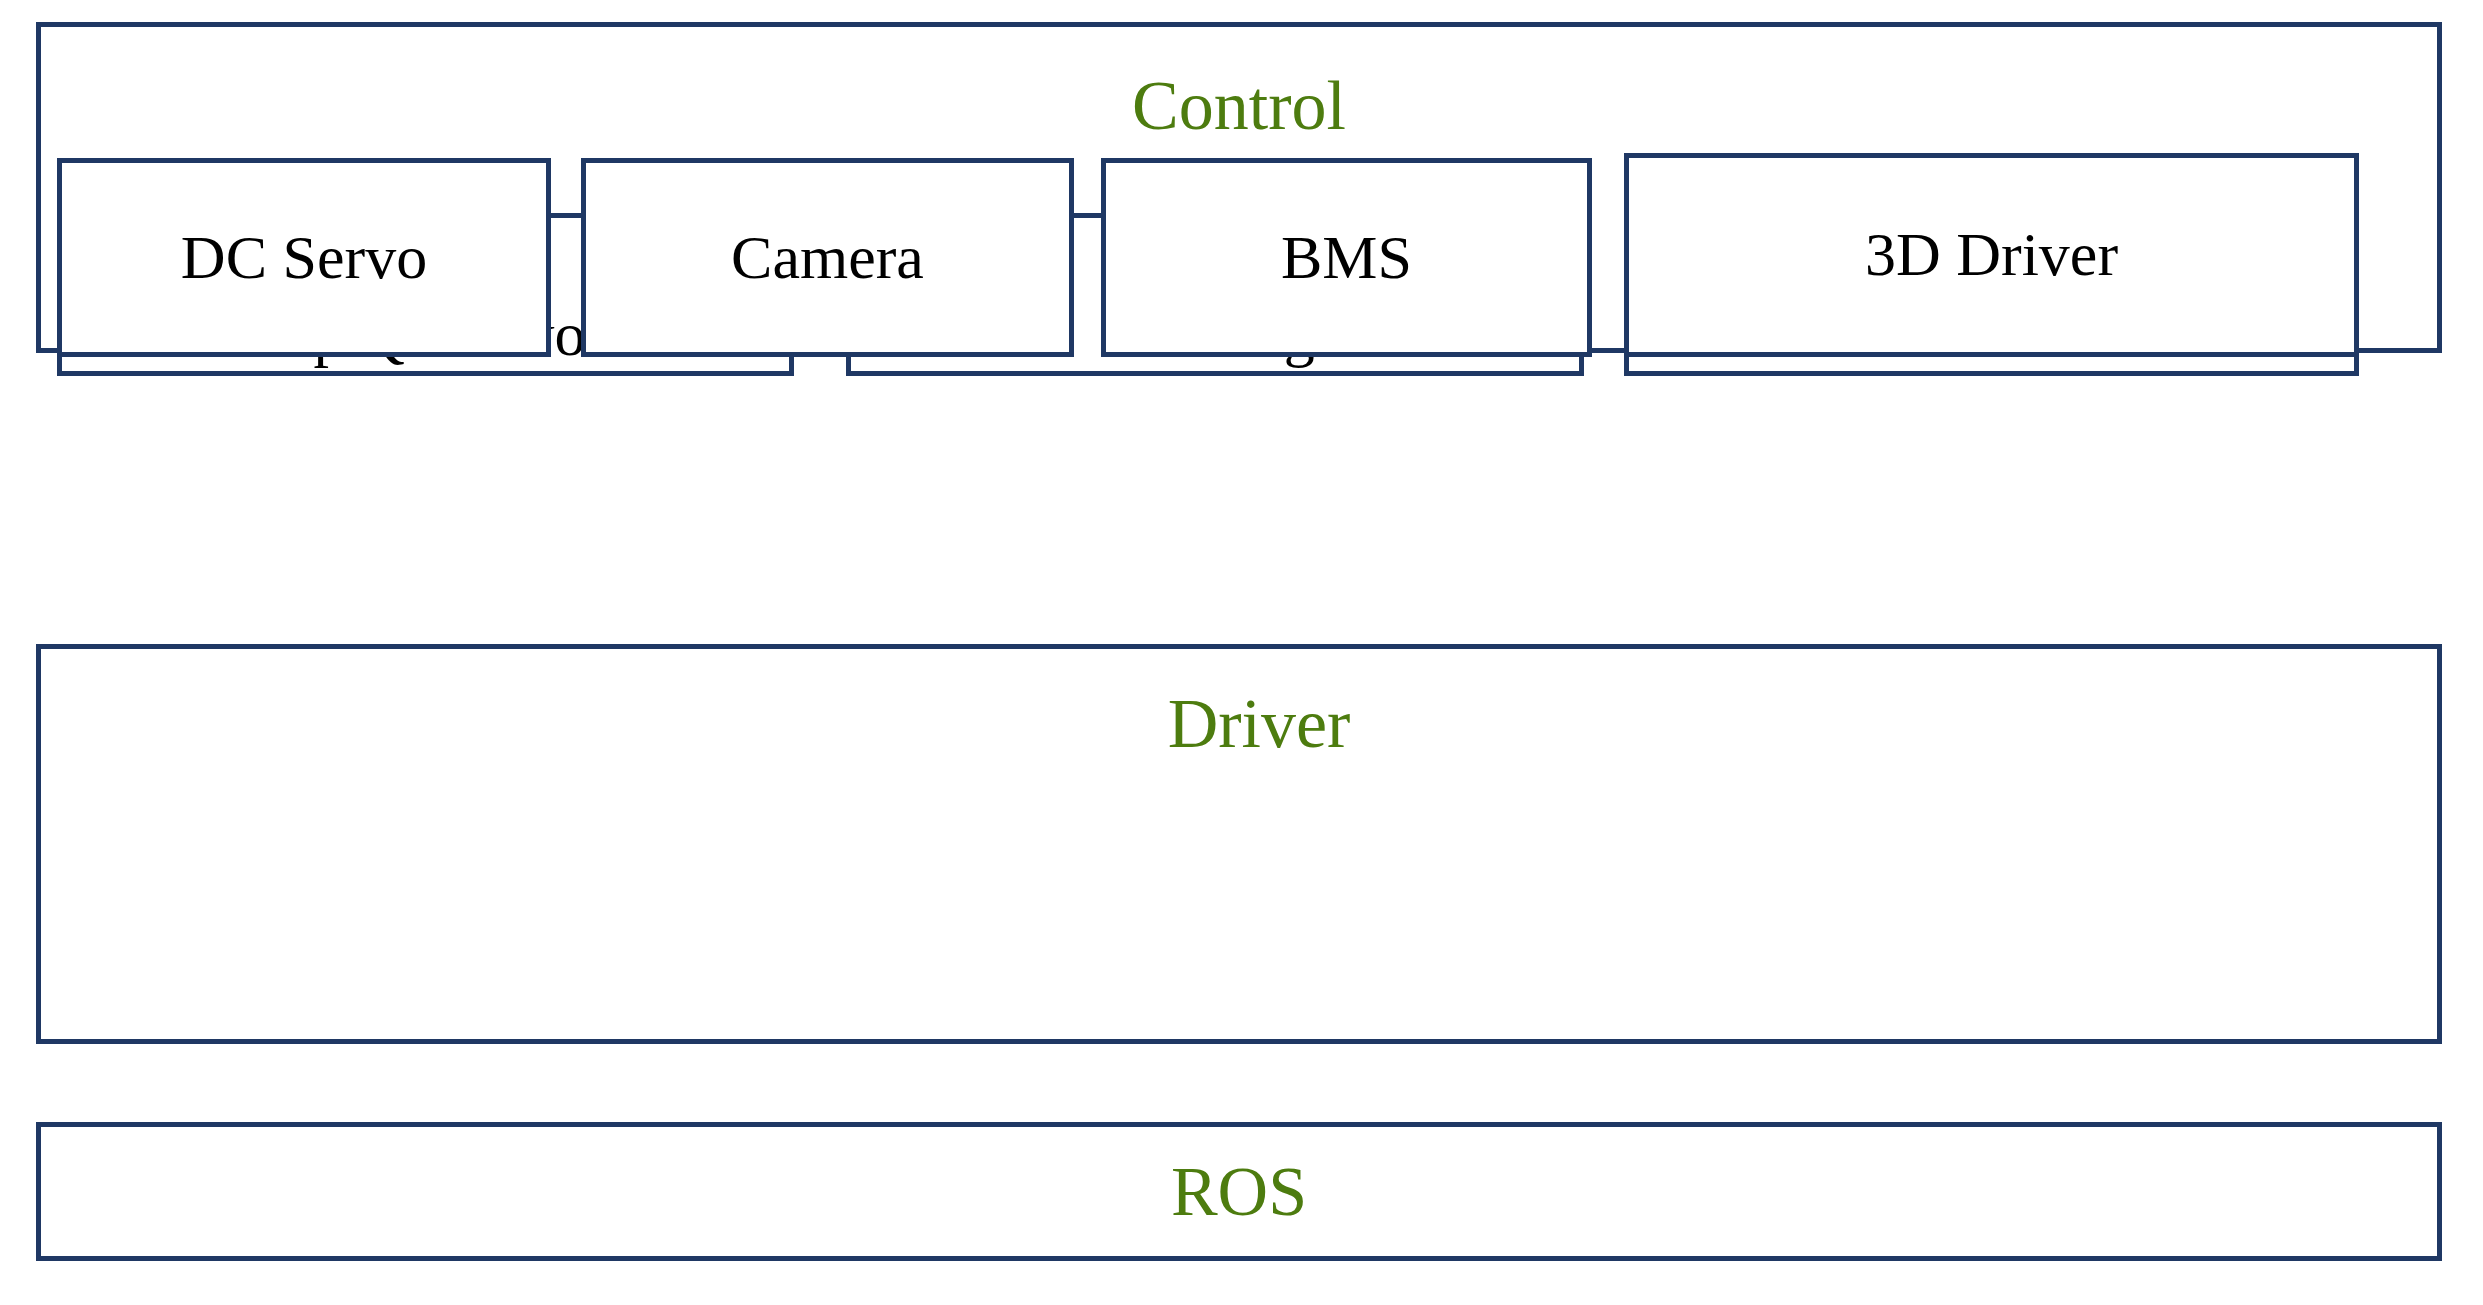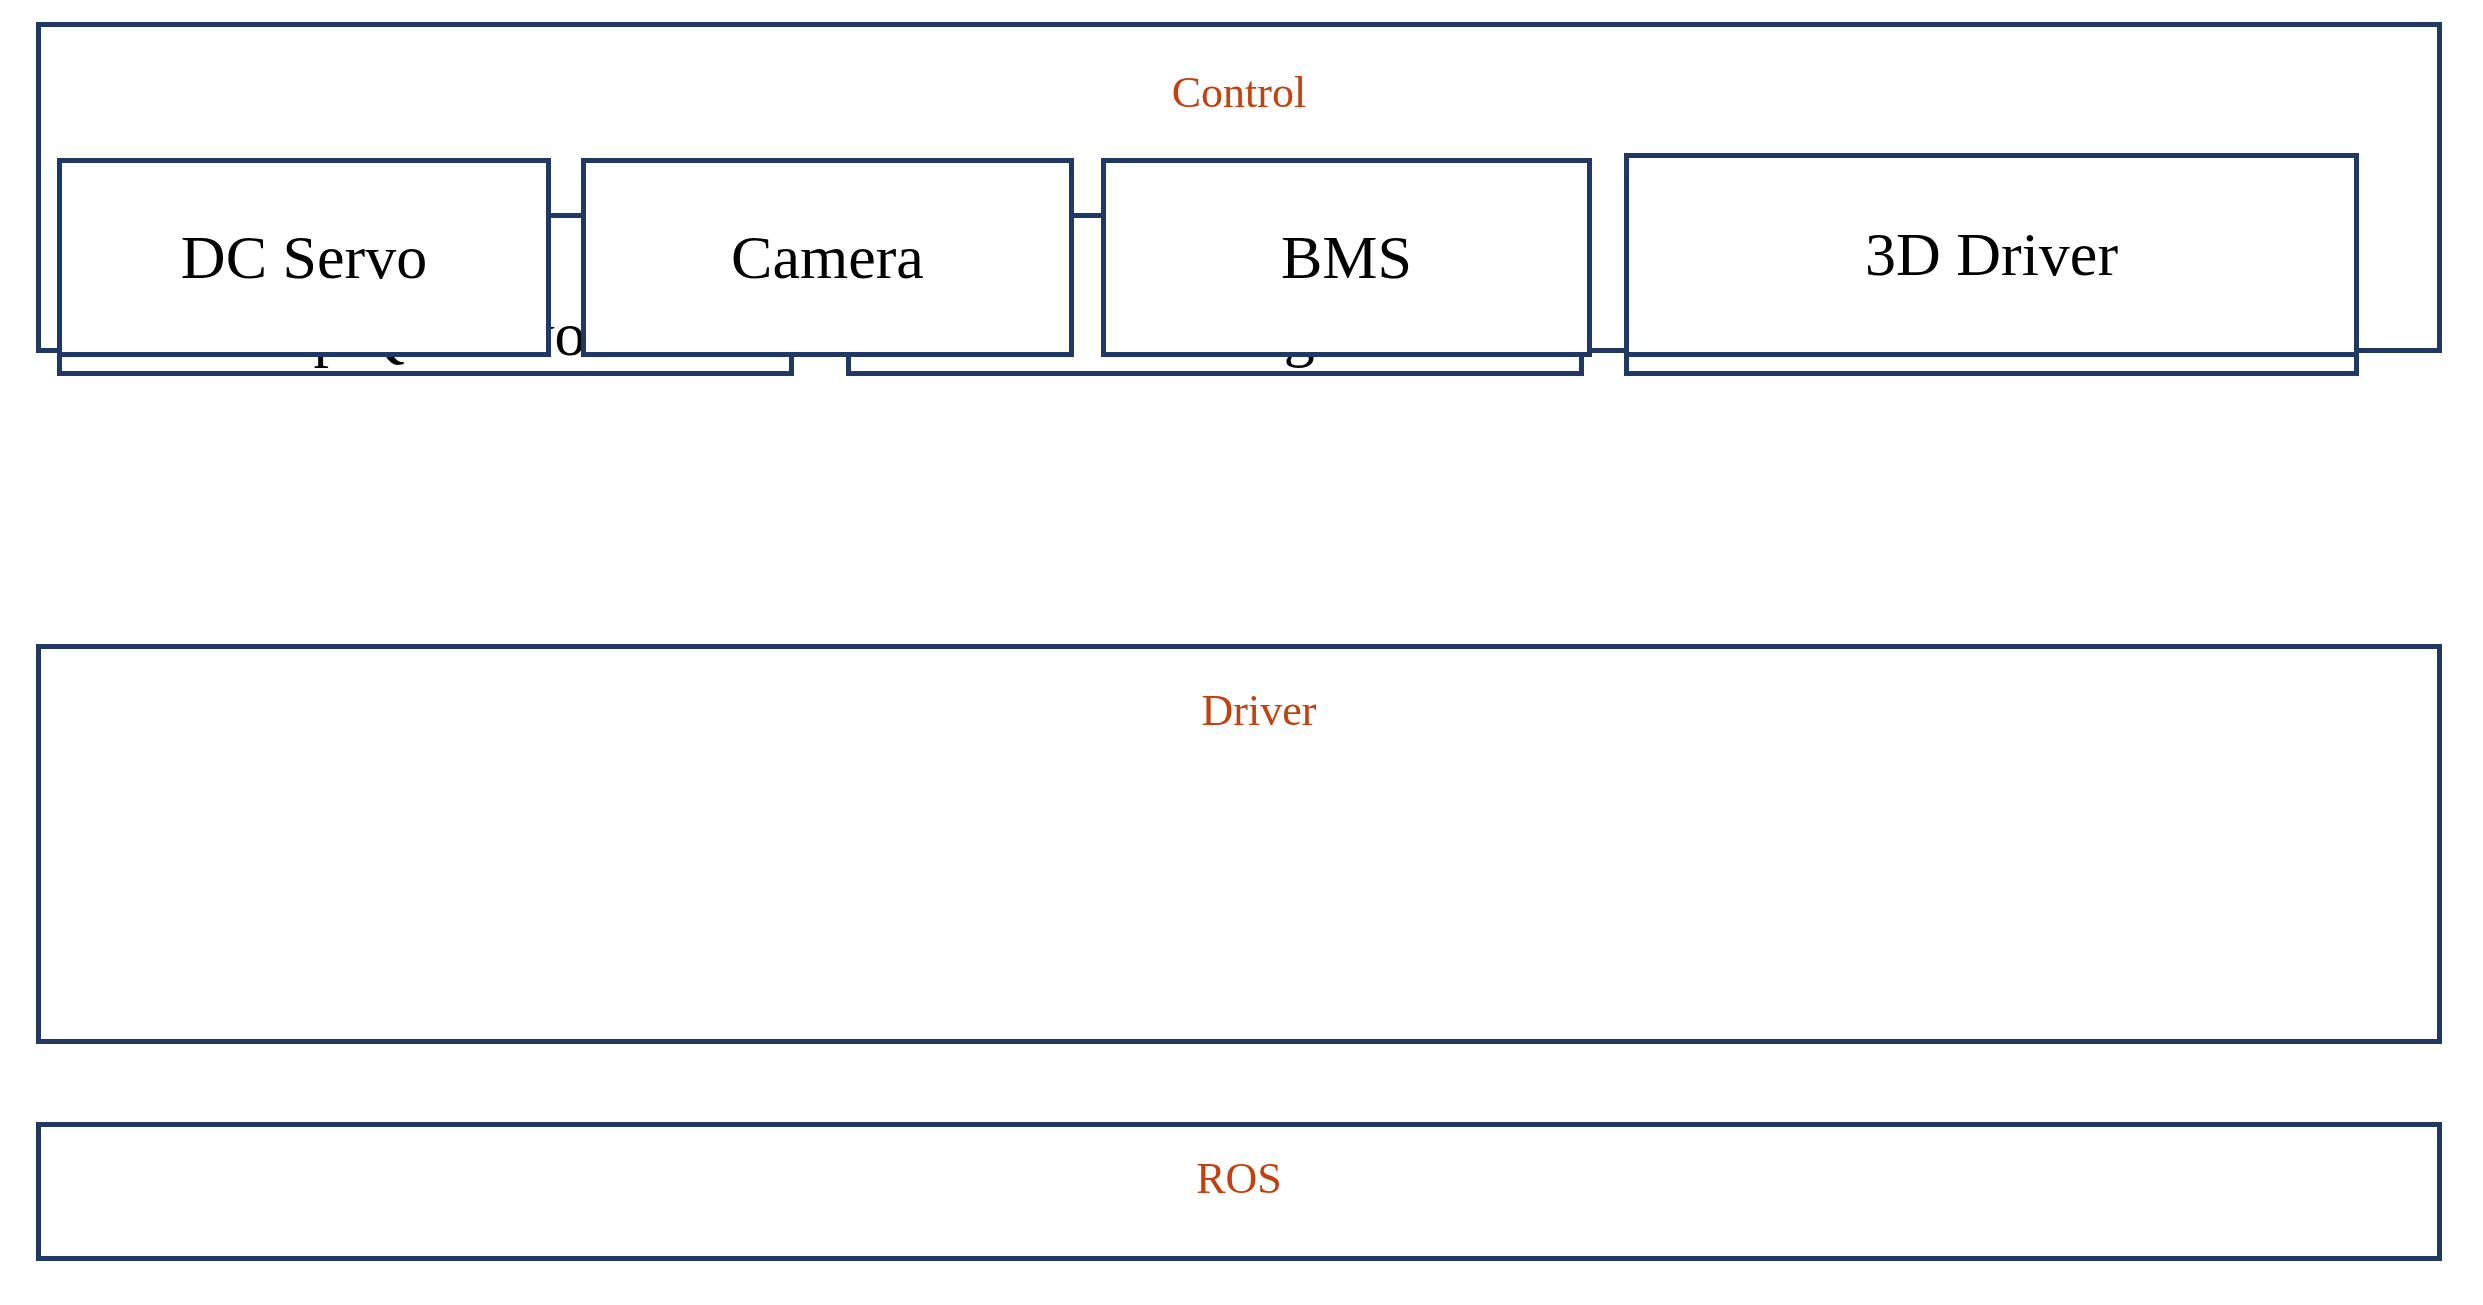--- a/index.html
+++ b/index.html
@@ -30,23 +30,23 @@
     box-sizing: border-box;
     border: 5px solid #1F3864;
     background: #ffffff;
   }
 
   .layer-title {
     position: absolute;
     left: 0;
     right: 0;
     text-align: center;
-    font-size: 44px;
+    font-size: 70px;
     line-height: 1.0;
-    color: #c2410c;
+    color: #4d7c0f;
     white-space: nowrap;
   }
 
   
   .module {
     position: absolute;
     box-sizing: border-box;
     border: 5px solid #1F3864;
     background: #ffffff;
     display: flex;

